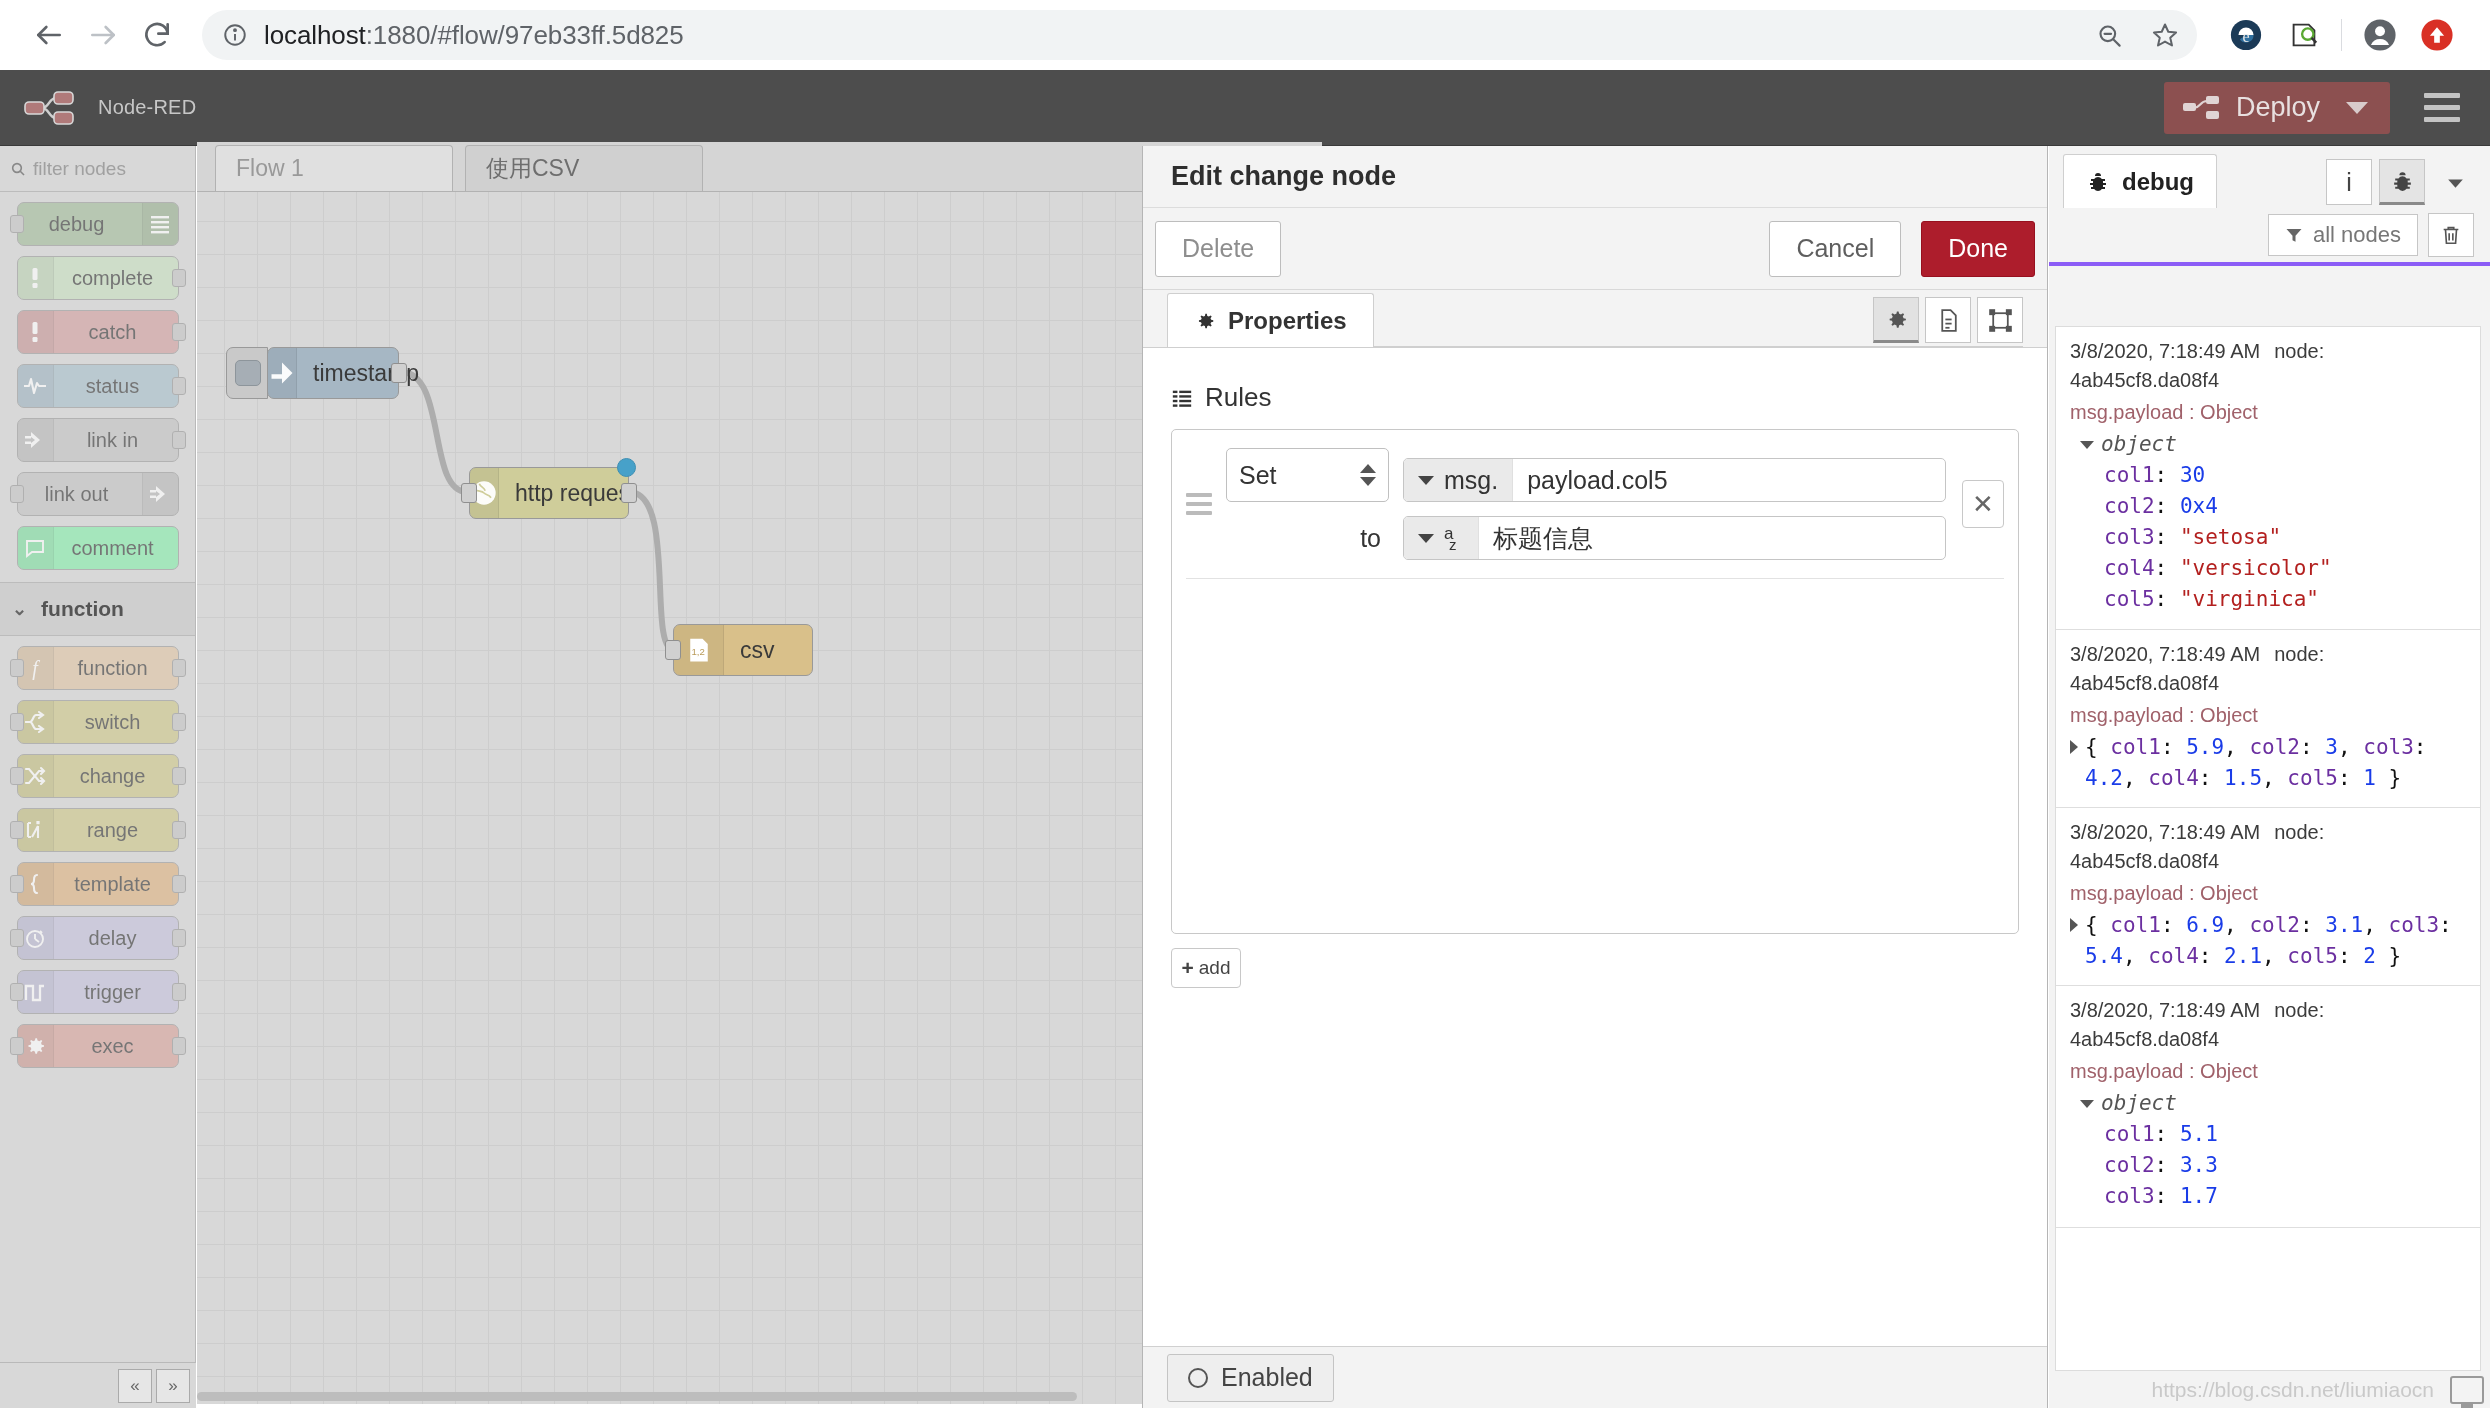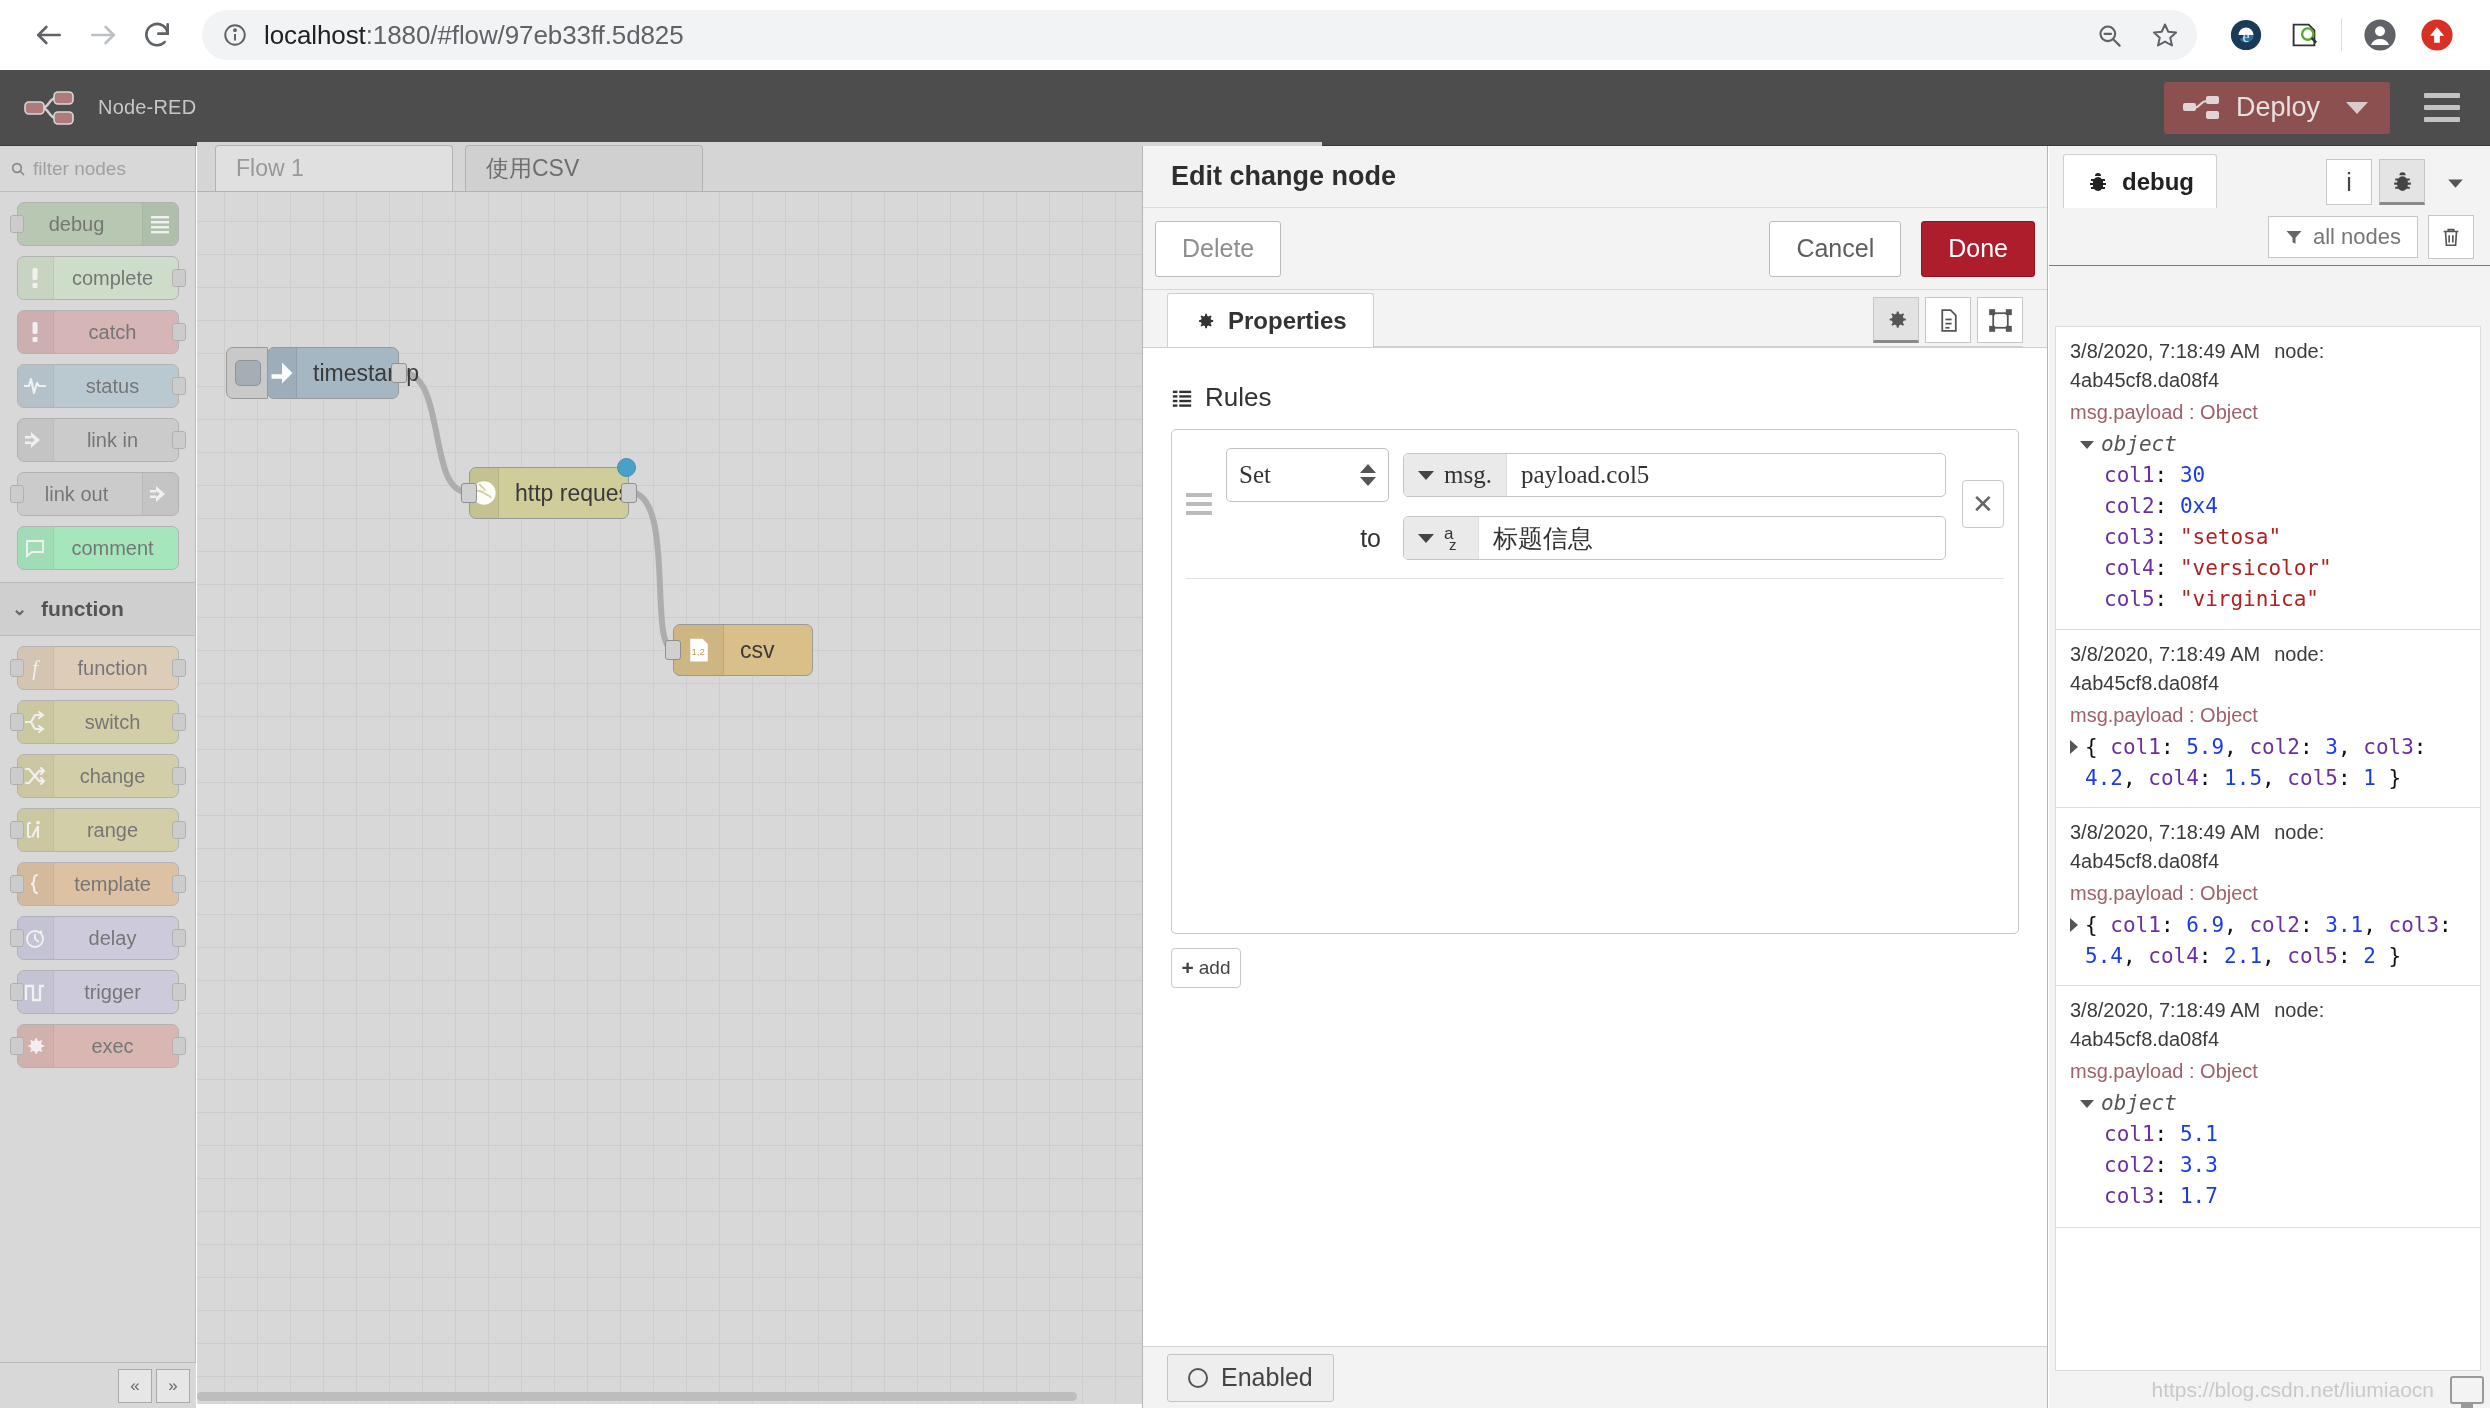--- a/index.html
+++ b/index.html
@@ -235,21 +235,21 @@
     border: 1px solid #c8c8c8; border-radius: 5px; height: 505px; padding: 14px;
     position: relative; background: #fff;
   }
   .rule-row {
     display: flex; align-items: center; border-bottom: 1px solid #e2e2e2;
     padding-bottom: 18px; padding-top: 4px;
   }
   .drag-handle { width: 30px; display: flex; flex-direction: column; gap: 5px; margin-right: 10px; }
   .drag-handle i { display:block; width: 26px; height: 4px; background: #bbb; border-radius: 1px; }
   .rule-fields { flex: 1; }
-  .rl1 { display: flex; align-items: center; margin-bottom: 14px; font-family: Liberation Serif, serif; }
+  .rl1 { display: flex; align-items: flex-end; margin-bottom: 14px; }
   .rl2 { display: flex; align-items: center; }
   .sel-box {
     width: 163px; height: 54px; border: 1px solid #c0c0c0; border-radius: 5px;
     display: flex; align-items: center; padding: 0 12px; font-size: 25px; color: #333;
     background:#fff;
   }
   .spin { margin-left: auto; display: flex; flex-direction: column; gap: 4px; }
   .spin .up { width:0;height:0;border-left:8px solid transparent;border-right:8px solid transparent;border-bottom:9px solid #555;}
   .spin .dn { width:0;height:0;border-left:8px solid transparent;border-right:8px solid transparent;border-top:9px solid #555;}
   .typed-input {
@@ -304,21 +304,21 @@
   .dbg-tools { margin-left: auto; display: flex; align-items: center; gap: 7px; padding-bottom: 3px;}
   .dbg-btn {
     width: 46px; height: 46px; border: 1px solid #c6c6c6; background: #fff;
     display: flex; align-items: center; justify-content: center; color: #444; font-size: 25px;
   }
   .dbg-btn.sel { background: #e4e4e4; border-bottom: 3px solid #8a8a8a; }
   .dbg-btn.caret { border: none; background: transparent; }
   .dbg-btn svg { width: 25px; height: 25px; }
   .dbg-filterbar {
     height: 58px; display: flex; align-items: center; justify-content: flex-end;
-    padding-right: 16px; gap: 10px; border-bottom: 1px solid #8b5cf6;
+    padding-right: 16px; gap: 10px; border-bottom: 4px solid #8b5cf6;
   }
   .allnodes {
     height: 42px; border: 1px solid #c6c6c6; background:#fff; display: flex;
     align-items: center; padding: 0 16px; font-size: 22px; color: #777;
   }
   .allnodes svg { width: 18px; height: 18px; margin-right: 10px; color:#666; }
   .trashbtn {
     width: 46px; height: 44px; border: 1px solid #c6c6c6; background:#fff;
     display: flex; align-items: center; justify-content: center; color:#555;
   }

